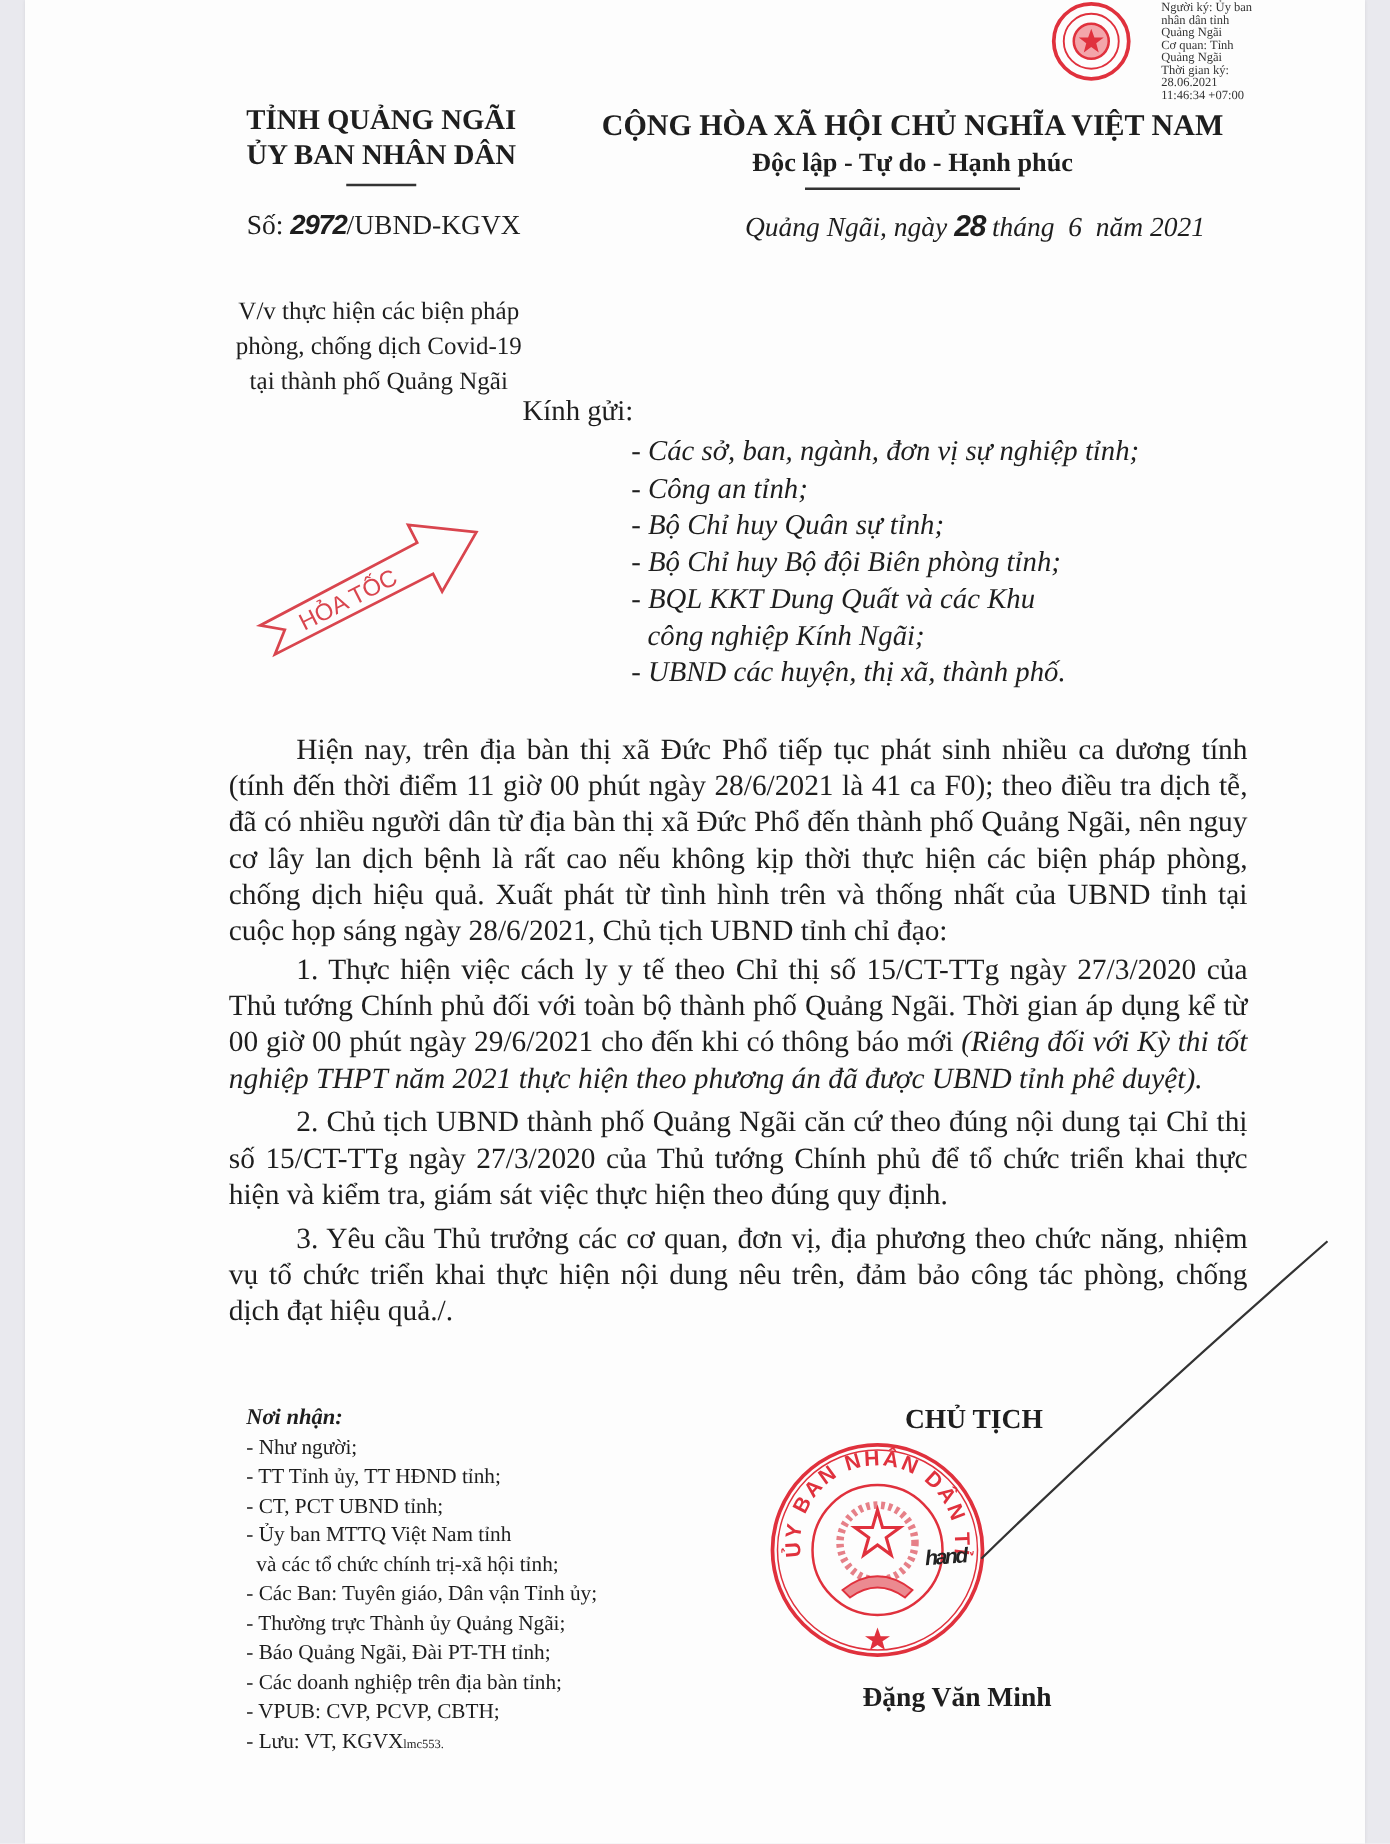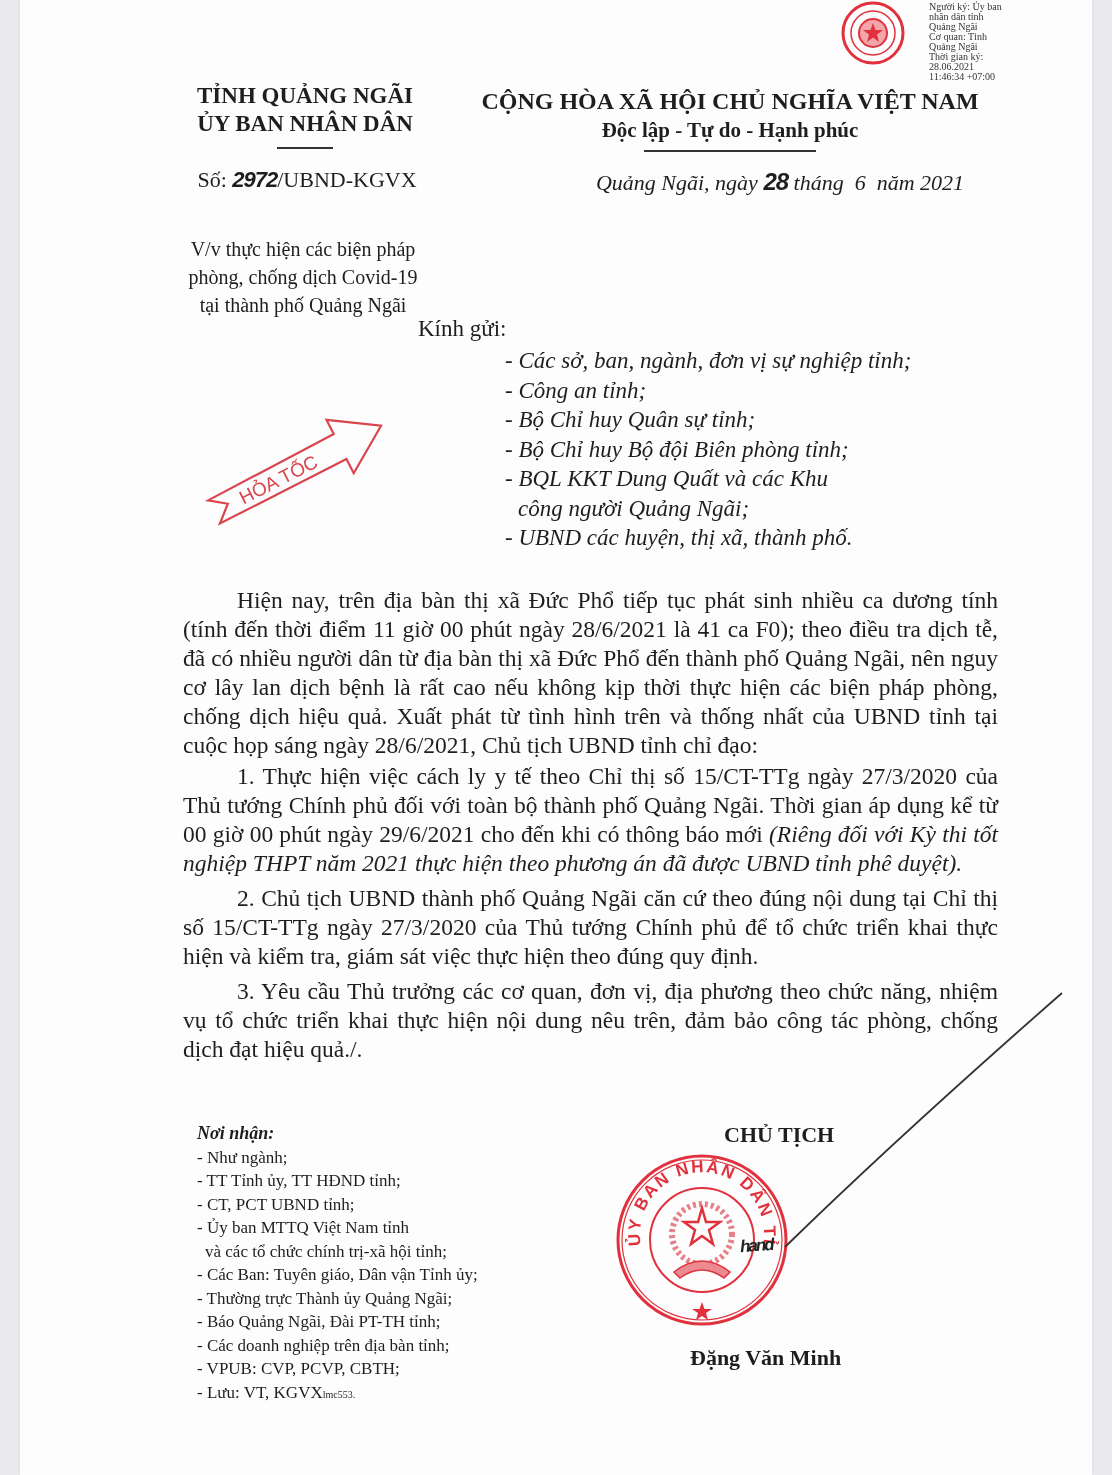--- a/index.html
+++ b/index.html
@@ -101,34 +101,34 @@
   </svg>
 </div>
 
 <div class="abs kg">Kính gửi:</div>
 <div class="abs recips">
   <div>- Các sở, ban, ngành, đơn vị sự nghiệp tỉnh;</div>
   <div>- Công an tỉnh;</div>
   <div>- Bộ Chỉ huy Quân sự tỉnh;</div>
   <div>- Bộ Chỉ huy Bộ đội Biên phòng tỉnh;</div>
   <div>- BQL KKT Dung Quất và các Khu</div>
-  <div class="indent">công người Quảng Ngãi;</div>
+  <div class="indent">công nghiệp Kính Ngãi;</div>
   <div>- UBND các huyện, thị xã, thành phố.</div>
 </div>
 
 <div class="abs body">
   <p class="first">Hiện nay, trên địa bàn thị xã Đức Phổ tiếp tục phát sinh nhiều ca dương tính (tính đến thời điểm 11 giờ 00 phút ngày 28/6/2021 là 41 ca F0); theo điều tra dịch tễ, đã có nhiều người dân từ địa bàn thị xã Đức Phổ đến thành phố Quảng Ngãi, nên nguy cơ lây lan dịch bệnh là rất cao nếu không kịp thời thực hiện các biện pháp phòng, chống dịch hiệu quả. Xuất phát từ tình hình trên và thống nhất của UBND tỉnh tại cuộc họp sáng ngày 28/6/2021, Chủ tịch UBND tỉnh chỉ đạo:</p>
   <p><span>1. Thực hiện việc cách ly y tế theo Chỉ thị số 15/CT-TTg ngày 27/3/2020 của Thủ tướng Chính phủ đối với toàn bộ thành phố Quảng Ngãi. Thời gian áp dụng kể từ 00 giờ 00 phút ngày 29/6/2021 cho đến khi có thông báo mới </span><i>(Riêng đối với Kỳ thi tốt nghiệp THPT năm 2021 thực hiện theo phương án đã được UBND tỉnh phê duyệt).</i></p>
   <p>2. Chủ tịch UBND thành phố Quảng Ngãi căn cứ theo đúng nội dung tại Chỉ thị số 15/CT-TTg ngày 27/3/2020 của Thủ tướng Chính phủ để tổ chức triển khai thực hiện và kiểm tra, giám sát việc thực hiện theo đúng quy định.</p>
   <p>3. Yêu cầu Thủ trưởng các cơ quan, đơn vị, địa phương theo chức năng, nhiệm vụ tổ chức triển khai thực hiện nội dung nêu trên, đảm bảo công tác phòng, chống dịch đạt hiệu quả./.</p>
 </div>
 
 <div class="abs noi">
   <div class="title">Nơi nhận:</div>
-  <div>- Như ngành;</div>
+  <div>- Như người;</div>
   <div>- TT Tỉnh ủy, TT HĐND tỉnh;</div>
   <div>- CT, PCT UBND tỉnh;</div>
   <div>- Ủy ban MTTQ Việt Nam tỉnh</div>
   <div class="ind">và các tổ chức chính trị-xã hội tỉnh;</div>
   <div>- Các Ban: Tuyên giáo, Dân vận Tỉnh ủy;</div>
   <div>- Thường trực Thành ủy Quảng Ngãi;</div>
   <div>- Báo Quảng Ngãi, Đài PT-TH tỉnh;</div>
   <div>- Các doanh nghiệp trên địa bàn tỉnh;</div>
   <div>- VPUB: CVP, PCVP, CBTH;</div>
   <div><span>- Lưu: VT, KGVX</span><span class="sub">lmc553.</span></div>

